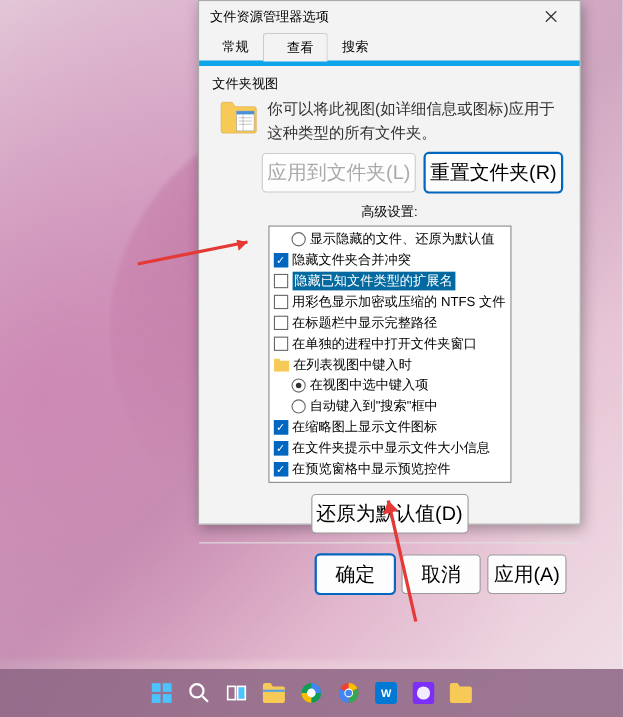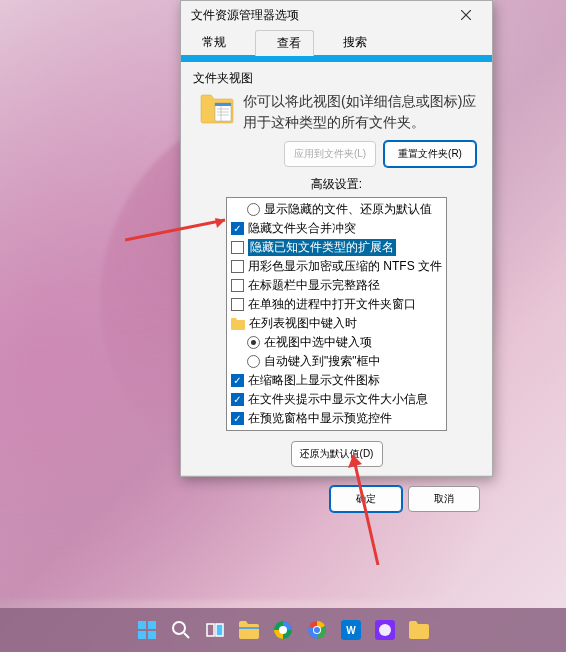--- a/index.html
+++ b/index.html
@@ -32,21 +32,21 @@
       bottom: 100px; right: 100px;
       border-radius: 50%;
       background: radial-gradient(circle at 30% 30%, rgba(180,90,140,0.5), transparent 70%);
       transform: rotate(30deg);
     }
     
     .dialog {
       position: absolute;
       top: 0;
       left: 180px;
-      width: 313px;
+      width: 348px;
       height: 477px;
       background: #f3f3f3;
       border: 1px solid #aaa;
       box-shadow: 2px 4px 12px rgba(0,0,0,0.3);
       z-index: 10;
       display: flex;
       flex-direction: column;
     }
     
     .titlebar {
@@ -64,22 +64,22 @@
       align-items: center;
       justify-content: center;
       font-size: 14px;
       color: #333;
       cursor: pointer;
     }
     
     .tabs {
       display: flex;
       padding: 0 8px;
-      border-bottom: 7px solid #0ea5e9;
-      gap: 16px;
+      border-bottom: 5px solid #0ea5e9;
+      gap: 0;
     }
     .tab {
       padding: 4px 12px;
       border: 1px solid transparent;
       border-bottom: none;
       cursor: pointer;
       font-size: 12px;
     }
     .tab.active {
       background: #f3f3f3;
@@ -121,21 +121,21 @@
     }
     .folder-buttons {
       display: flex;
       gap: 8px;
       justify-content: flex-end;
       margin-top: 8px;
       padding-right: 4px;
     }
     .btn {
       padding: 5px 4px;
-      font-size: 10px;
+      font-size: 18px;
       background: #fdfdfd;
       border: 1px solid #999;
       border-radius: 4px;
       cursor: pointer;
       min-width: 92px;
       text-align: center;
     }
     .btn.primary {
       border-color: #0067c0;
       box-shadow: 0 0 0 1px #0067c0;
@@ -343,20 +343,21 @@
         </div>
       <div class="restore-row">
         <button class="btn">还原为默认值(D)</button>
       </div>
     </div>
   </div>
 
   <div class="dialog-buttons">
     <button class="btn primary">确定</button>
     <button class="btn">取消</button>
+    <button class="btn">应用(A)</button>
   </div>
 </div>
 
 <svg class="arrow1" style="top:218px; left:125px;" width="110" height="24">
   <line x1="0" y1="22" x2="100" y2="2" stroke="#e53935" stroke-width="3"></line>
   <polygon points="100,2 90,0 92,10" fill="#e53935"></polygon>
 </svg>
 
 <svg class="arrow1" style="top:450px; left:348px;" width="40" height="120">
   <line x1="30" y1="115" x2="5" y2="5" stroke="#e53935" stroke-width="3"></line>

